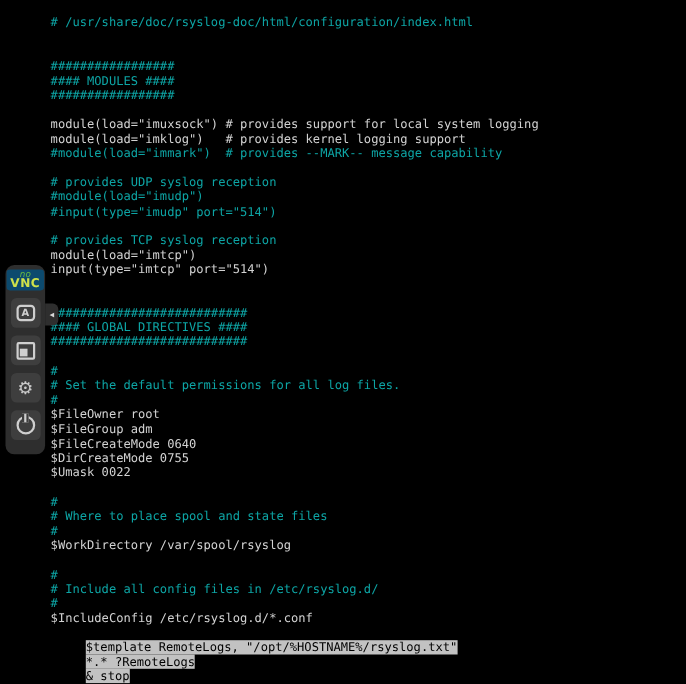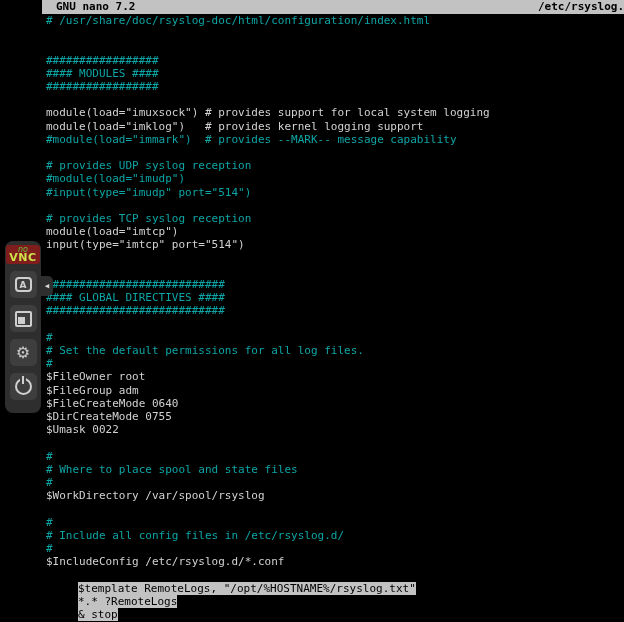--- a/index.html
+++ b/index.html
@@ -16,21 +16,21 @@
              font-size:11px;line-height:13.2px;white-space:pre;}
   .line{min-height:13.2px;}
   .line.comment span{color:var(--comment,#0da5a5);}
   .line.plain span{color:var(--text,#d2d2d2);}
   .line.selected span{background:var(--selbg,#c2c2c2);color:var(--selfg,#000);margin-left:32px;}
 
   
   .vnc-panel{position:absolute;left:5px;top:241px;width:36px;height:172px;background:#2e2e2e;
              border-radius:8px;display:flex;flex-direction:column;align-items:center;
              padding-top:4px;box-sizing:border-box;gap:7px;}
-  .logo{background:#7f1d1d;border-radius:3px;padding:1px 3px 2px 3px;text-align:center;line-height:8px;}
+  .logo{background:#0c4a6e;border-radius:3px;padding:1px 3px 2px 3px;text-align:center;line-height:8px;}
   .logo-no{display:block;color:#6abf40;font-style:italic;font-size:8px;line-height:7px;
            font-family:"DejaVu Sans","Liberation Sans",sans-serif;}
   .logo-vnc{display:block;color:#cfe24a;font-weight:bold;font-size:11px;line-height:9px;letter-spacing:.5px;
             font-family:"DejaVu Sans","Liberation Sans",sans-serif;}
   .vnc-btn{width:27px;height:27px;background:#3e3e3e;border:none;border-radius:5px;
            display:flex;align-items:center;justify-content:center;padding:0;cursor:pointer;}
   .icon-clipboard{width:17px;height:15px;border:2px solid #cfcfcf;border-radius:4px;
                   display:flex;align-items:center;justify-content:center;color:#cfcfcf;
                   font:bold 9px "DejaVu Sans","Liberation Sans",sans-serif;box-sizing:border-box;}
   .icon-fullscreen{position:relative;width:17px;height:16px;border:2px solid #cfcfcf;
@@ -45,24 +45,20 @@
   .vnc-handle{position:absolute;left:41px;top:276px;width:12px;height:20px;background:#2e2e2e;
               border-radius:0 5px 5px 0;display:flex;align-items:center;justify-content:center;
               color:#d8d8d8;font-size:7px;cursor:pointer;}
 </style>
 </head>
 <body>
 
 <div class="screen">
 
   <div class="terminal">
-    <div class="titlebar">
-      <span class="tb-app">GNU nano 7.2</span>
-      <span class="tb-file">/etc/rsyslog.</span>
-    </div>
     <div class="term-body"><div class="line comment"><span># /usr/share/doc/rsyslog-doc/html/configuration/index.html</span></div><div class="line blank"><span></span></div><div class="line blank"><span></span></div><div class="line comment"><span>#################</span></div><div class="line comment"><span>#### MODULES ####</span></div><div class="line comment"><span>#################</span></div><div class="line blank"><span></span></div><div class="line plain"><span>module(load="imuxsock") # provides support for local system logging</span></div><div class="line plain"><span>module(load="imklog")   # provides kernel logging support</span></div><div class="line comment"><span>#module(load="immark")  # provides --MARK-- message capability</span></div><div class="line blank"><span></span></div><div class="line comment"><span># provides UDP syslog reception</span></div><div class="line comment"><span>#module(load="imudp")</span></div><div class="line comment"><span>#input(type="imudp" port="514")</span></div><div class="line blank"><span></span></div><div class="line comment"><span># provides TCP syslog reception</span></div><div class="line plain"><span>module(load="imtcp")</span></div><div class="line plain"><span>input(type="imtcp" port="514")</span></div><div class="line blank"><span></span></div><div class="line blank"><span></span></div><div class="line comment"><span>###########################</span></div><div class="line comment"><span>#### GLOBAL DIRECTIVES ####</span></div><div class="line comment"><span>###########################</span></div><div class="line blank"><span></span></div><div class="line comment"><span>#</span></div><div class="line comment"><span># Set the default permissions for all log files.</span></div><div class="line comment"><span>#</span></div><div class="line plain"><span>$FileOwner root</span></div><div class="line plain"><span>$FileGroup adm</span></div><div class="line plain"><span>$FileCreateMode 0640</span></div><div class="line plain"><span>$DirCreateMode 0755</span></div><div class="line plain"><span>$Umask 0022</span></div><div class="line blank"><span></span></div><div class="line comment"><span>#</span></div><div class="line comment"><span># Where to place spool and state files</span></div><div class="line comment"><span>#</span></div><div class="line plain"><span>$WorkDirectory /var/spool/rsyslog</span></div><div class="line blank"><span></span></div><div class="line comment"><span>#</span></div><div class="line comment"><span># Include all config files in /etc/rsyslog.d/</span></div><div class="line comment"><span>#</span></div><div class="line plain"><span>$IncludeConfig /etc/rsyslog.d/*.conf</span></div><div class="line blank"><span></span></div><div class="line selected"><span>$template RemoteLogs, "/opt/%HOSTNAME%/rsyslog.txt"</span></div><div class="line selected"><span>*.* ?RemoteLogs</span></div><div class="line selected"><span>&amp; stop</span></div></div>
   </div>
 
   <div class="vnc-panel">
     <div class="logo">
       <span class="logo-no">no</span>
       <span class="logo-vnc">VNC</span>
     </div>
     <button class="vnc-btn">
       <span class="icon-clipboard">A</span>

